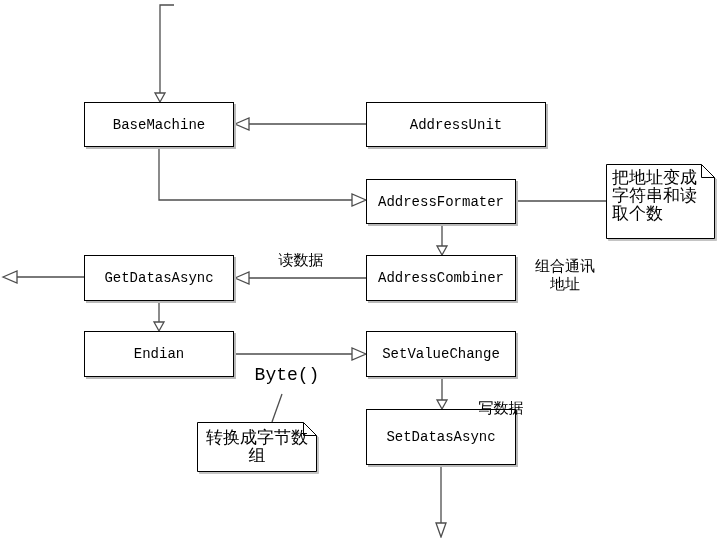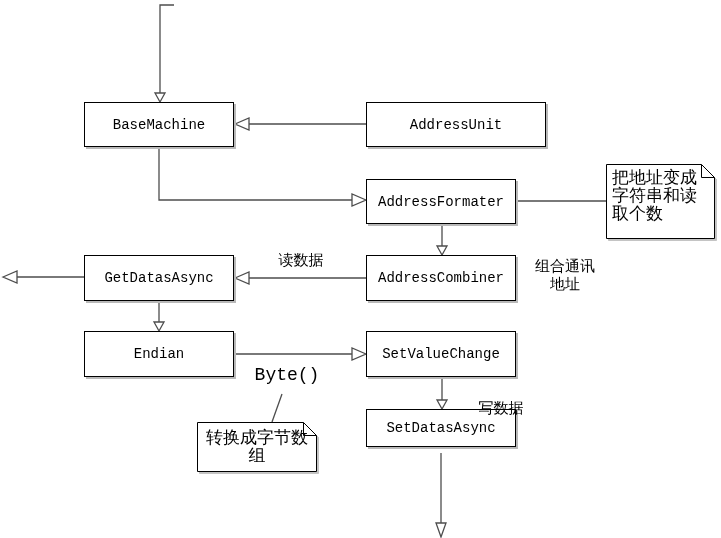--- a/index.html
+++ b/index.html
@@ -93,21 +93,21 @@
   </div>
   <div class="class-box" style="left:84px;top:255px;width:150px;height:46px;">
     <span>GetDatasAsync</span>
   </div>
   <div class="class-box" style="left:84px;top:331px;width:150px;height:46px;">
     <span>Endian</span>
   </div>
   <div class="class-box" style="left:366px;top:331px;width:150px;height:46px;">
     <span>SetValueChange</span>
   </div>
-  <div class="class-box" style="left:366px;top:409px;width:150px;height:38px;">
+  <div class="class-box" style="left:366px;top:409px;width:150px;height:56px;">
     <span>SetDatasAsync</span>
   </div>
 
   <div class="note" style="left:606px;top:164px;width:109px;height:75px;">
     <svg width="109" height="75" viewBox="0 0 109 75" xmlns="http://www.w3.org/2000/svg">
       <polygon points="0.5,0.5 95.5,0.5 108.5,13.5 108.5,74.5 0.5,74.5" fill="#ffffff" stroke="#000000"></polygon>
       <polyline points="95.5,0.5 95.5,13.5 108.5,13.5" fill="none" stroke="#000000"></polyline>
     </svg>
     <div class="note-text pad">把地址变成字符串和读取个数</div>
   </div>

